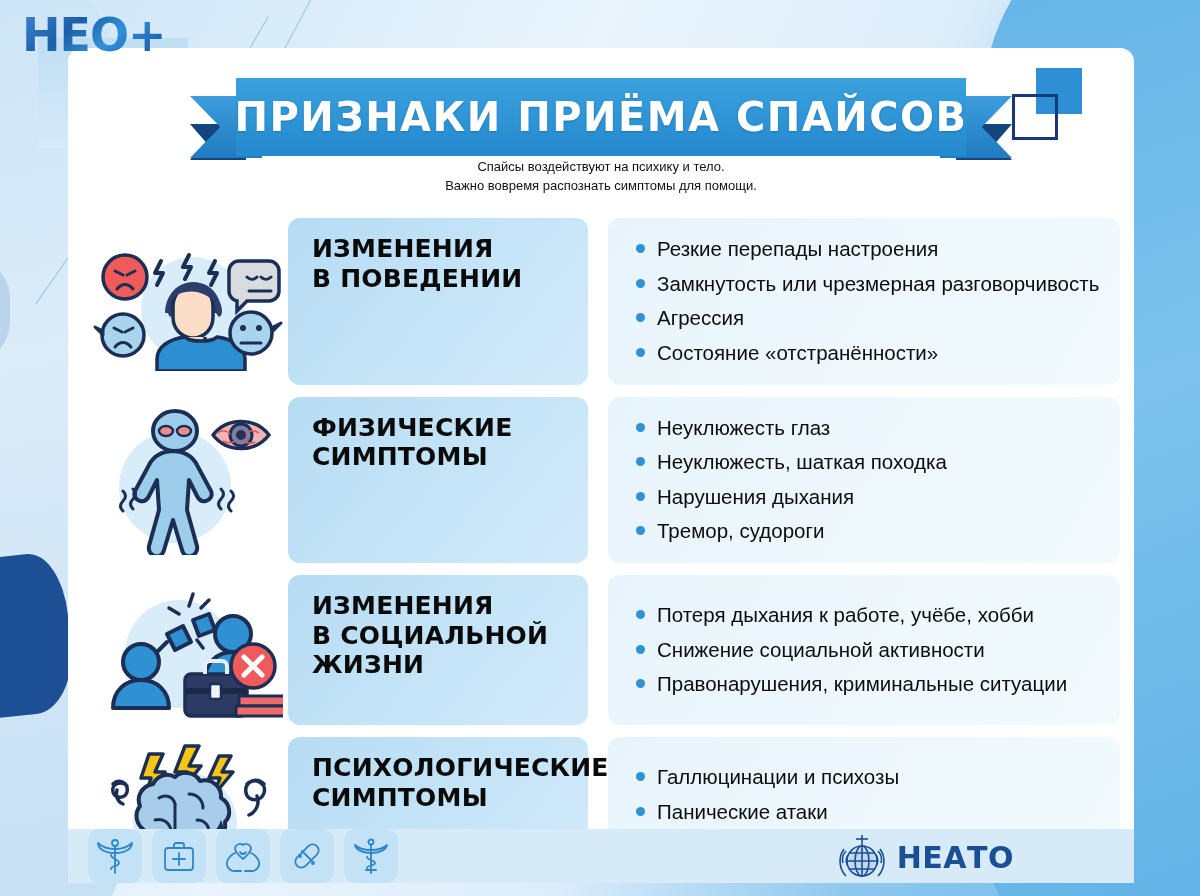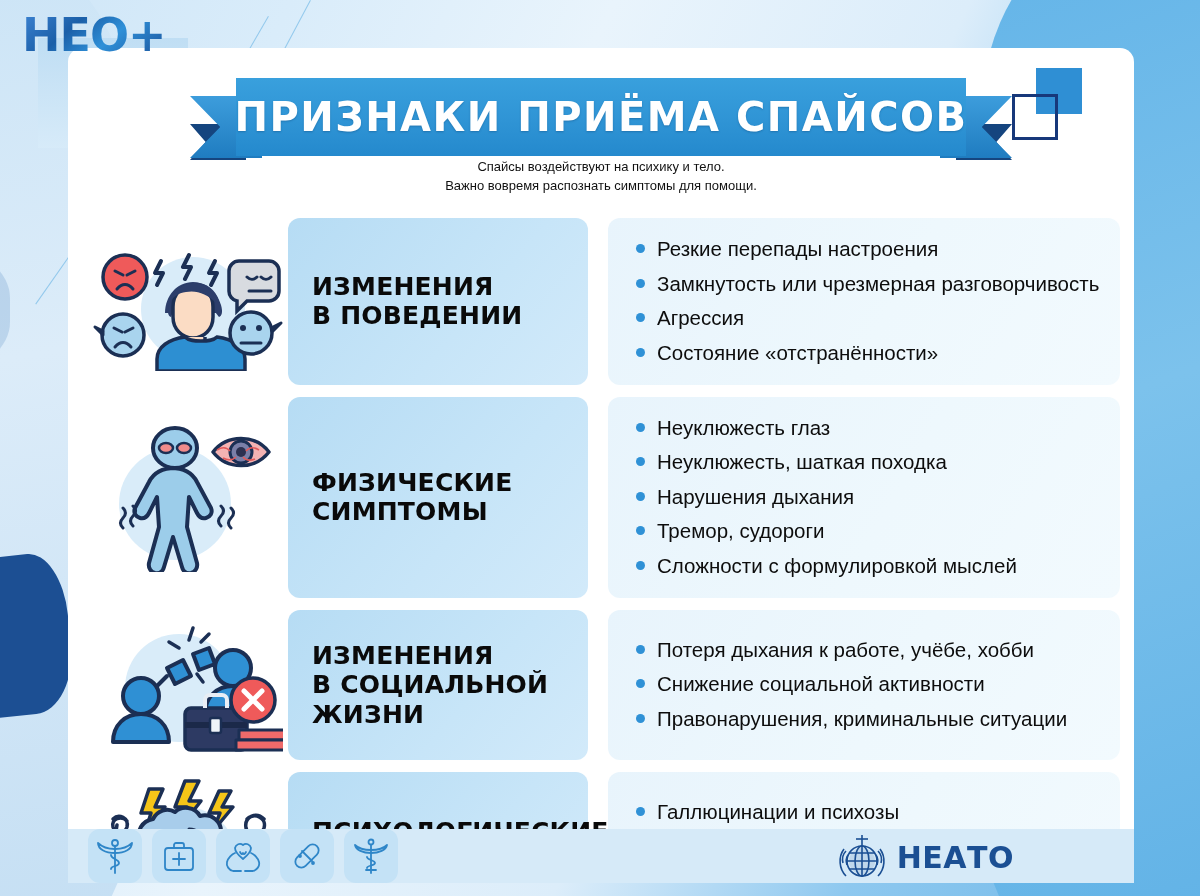--- a/index.html
+++ b/index.html
@@ -144,21 +144,21 @@
   .row { display: flex; align-items: center; margin-bottom: 12px; }
   .row-icon {
     width: 200px; flex: 0 0 200px; height: 150px;
     display: flex; align-items: center; justify-content: center;
   }
   .row-icon svg { display: block; }
   .label-box {
     flex: 0 0 300px; width: 300px; align-self: stretch;
     background: linear-gradient(130deg, #b6dcf4 0%, #c7e5f8 60%, #d2eafa 100%);
     border-radius: 12px;
-    display: flex; align-items: center;
+    display: flex; align-items: flex-start;
     padding: 16px 0 16px 24px;
   }
   .label-text {
     font-family: "DejaVu Sans", sans-serif;
     font-size: 25px; font-weight: 700; color: #0a0a0a;
     line-height: 1.18; letter-spacing: .2px; white-space: pre-line;
   }
   .bullets-box {
     flex: 1; align-self: stretch; margin-left: 20px;
     background: linear-gradient(120deg, #e8f4fc 0%, #eef8fd 55%, #f2fafe 100%);
@@ -352,24 +352,20 @@
           <span class="bullet-dot"></span>
           <span class="bullet-text">Неуклюжесть, шаткая походка</span>
         </div>
         <div class="bullet">
           <span class="bullet-dot"></span>
           <span class="bullet-text">Нарушения дыхания</span>
         </div>
         <div class="bullet">
           <span class="bullet-dot"></span>
           <span class="bullet-text">Тремор, судороги</span>
-        </div>
-        <div class="bullet">
-          <span class="bullet-dot"></span>
-          <span class="bullet-text">Сложности с формулировкой мыслей</span>
         </div>
       </div>
     </div>
 
     <div class="row r3">
       <div class="row-icon">
         <svg width="190" height="145" viewBox="0 0 190 145">
           <circle cx="86" cy="76" r="54" fill="#d9ecf9"></circle>
           <g stroke="#1b2f54" stroke-width="4" stroke-linecap="round">
             <path d="M52 86 L74 64"></path>

